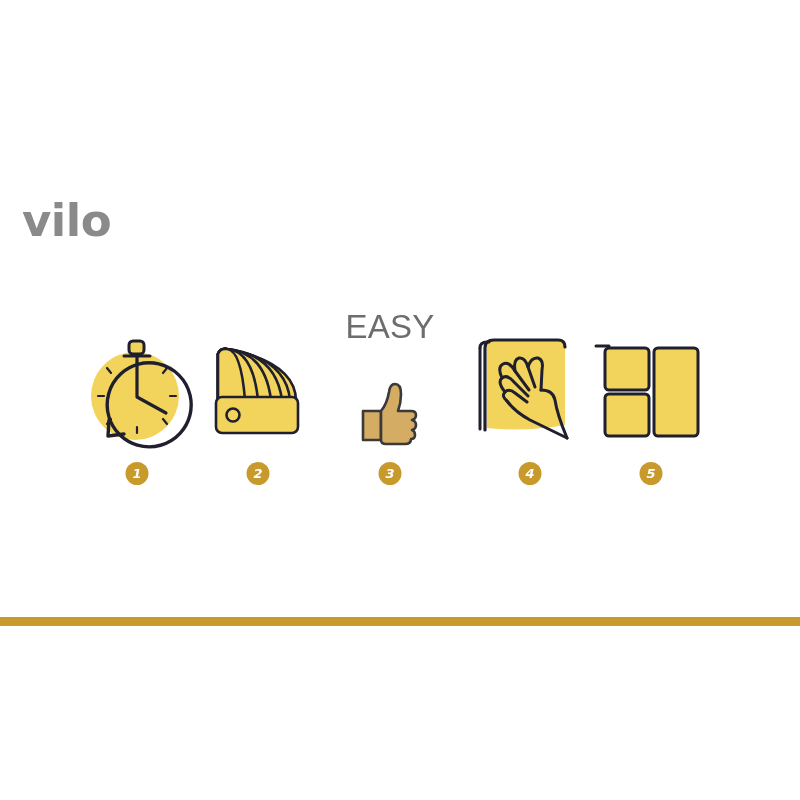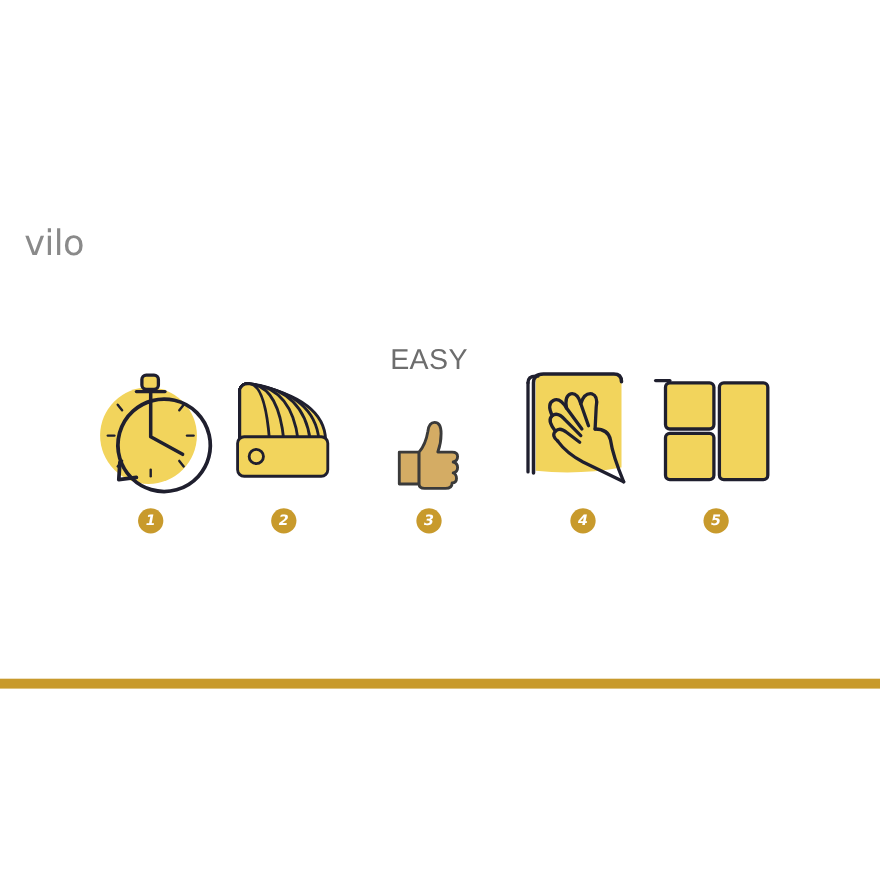--- a/index.html
+++ b/index.html
@@ -19,22 +19,22 @@
   
   #brand-logo {
     position: absolute;
     left: 22px;
     top: 198px;
     width: 100px;
     height: 46px;
   }
   #brand-logo .logo-text {
     font-family: "DejaVu Sans", sans-serif;
-    font-size: 32px;
-    font-weight: 400;
+    font-size: 45px;
+    font-weight: 700;
     letter-spacing: -0.5px;
     color: #8a8a8a;
     line-height: 46px;
     user-select: none;
   }
 
   
   #feature-row {
     position: absolute;
     left: 0;
@@ -85,21 +85,21 @@
 
   
   .connect-caption {
     position: absolute;
     left: 0;
     top: 10px;
     width: 150px;
     text-align: center;
     color: #6d6d6d;
     font-family: "Liberation Sans", sans-serif;
-    font-size: 26px;
+    font-size: 33px;
     line-height: 33px;
     letter-spacing: 0.3px;
     user-select: none;
   }
 
   
   #bottom-rule {
     position: absolute;
     left: 0;
     top: 617px;

